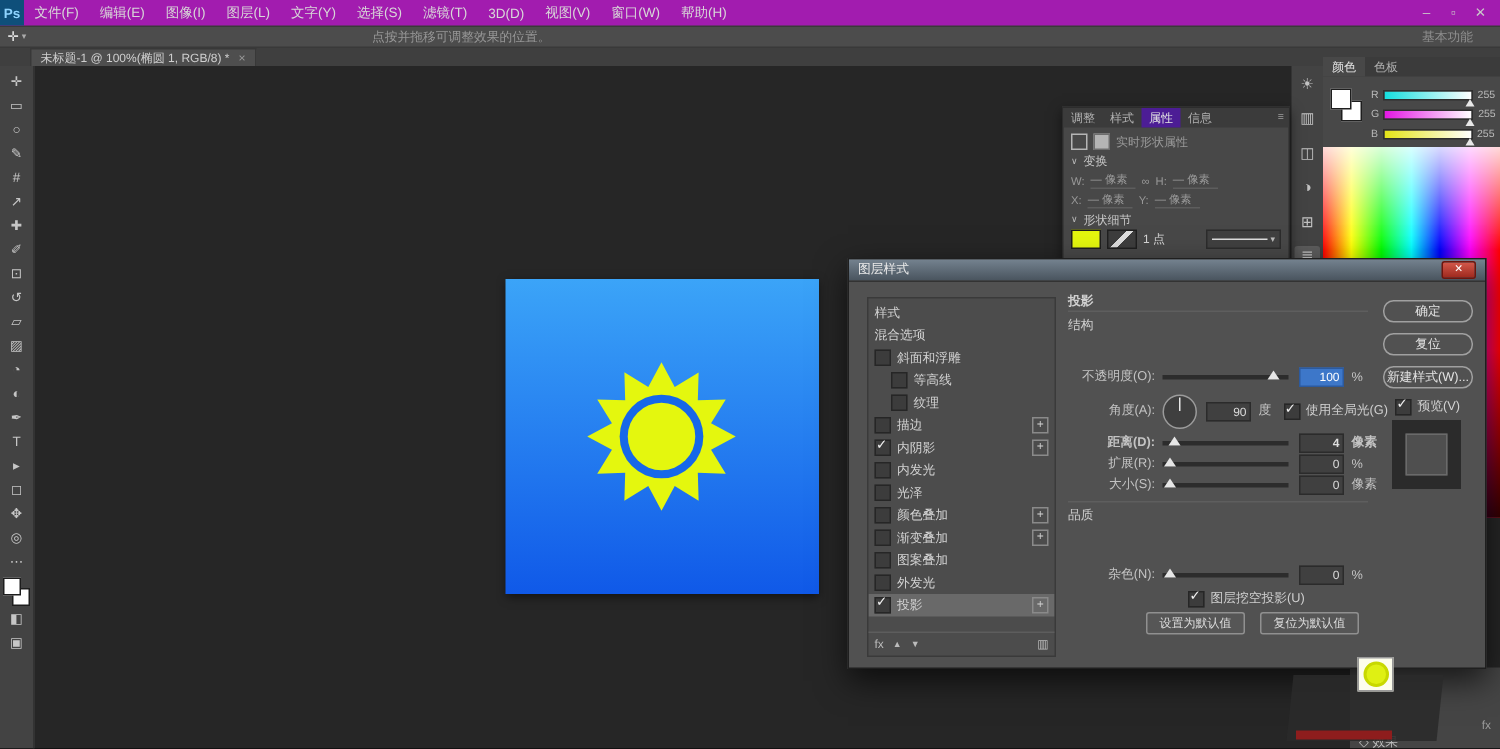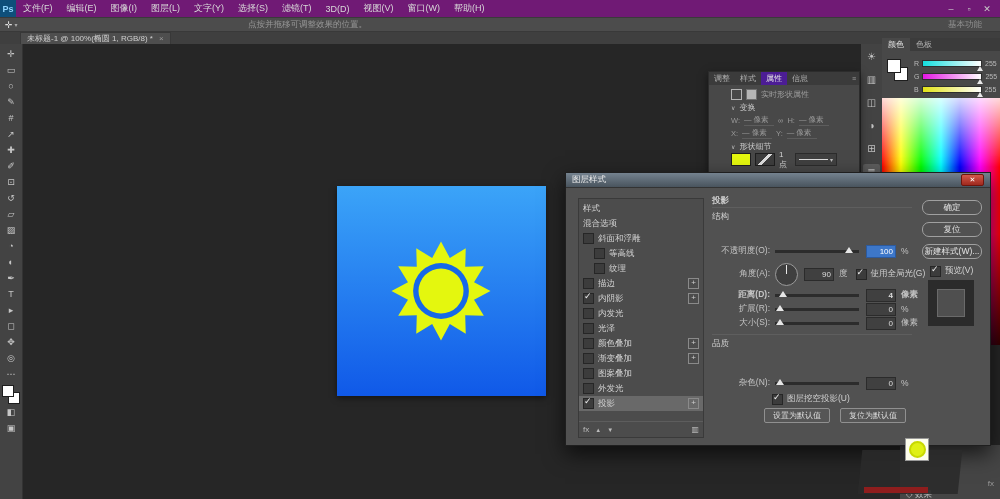--- a/index.html
+++ b/index.html
@@ -1,19 +1,19 @@
 <!DOCTYPE html>
 <html><head>
 <meta charset="utf-8">
 <style>
   html,body{margin:0;padding:0;background:#000;}
   #app{position:relative;width:1000px;height:499px;background:#262626;overflow:hidden;
        font-family:"Liberation Sans","DejaVu Sans",sans-serif;color:#d4d4d4;cursor:default;}
   
-  .menubar{position:absolute;left:0;top:0;width:1000px;height:17px;background:#701a75;
+  .menubar{position:absolute;left:0;top:0;width:1000px;height:17px;background:#a21caf;
            border-bottom:1px solid #3a3a3a;display:flex;align-items:center;z-index:2;}
   .ps-logo{width:16px;height:17px;background:#0e4f7a;color:#8fd4ff;font-size:9px;font-weight:bold;
            display:flex;align-items:center;justify-content:center;}
   .menu-item{font-size:9px;color:#d8d8d8;padding:0 7px;}
   .win-controls{margin-left:auto;display:flex;padding-right:4px;}
   .win-btn{width:18px;text-align:center;font-size:9px;color:#c9c9c9;}
   
   .optionsbar{position:absolute;left:0;top:18px;width:1000px;height:13px;background:#4c4c4c;
               border-bottom:1px solid #393939;display:flex;align-items:center;font-size:8.5px;z-index:2;}
   .opt-tool{margin-left:5px;font-size:9px;color:#ddd;}
@@ -38,21 +38,21 @@
   .artwork{position:absolute;left:314px;top:142px;width:209px;height:210px;
            background:linear-gradient(#3ba4f8,#1059e8);box-shadow:0 2px 6px rgba(0,0,0,.5);}
   .sun{position:absolute;left:50px;top:51px;width:108px;height:108px;}
   
   .props{position:absolute;left:708px;top:71px;width:150px;height:100px;background:#484848;
          border:1px solid #2c2c2c;box-shadow:0 3px 8px rgba(0,0,0,.5);z-index:3;}
   .pp-tabs{height:13px;background:#3b3b3b;display:flex;align-items:stretch;font-size:8px;}
   .pp-tab{padding:0 5px;display:flex;align-items:center;color:#b0b0b0;}
   .pp-tab.active{background:#4c1d95;color:#e3e3e3;}
   .pp-menu{margin-left:auto;color:#9f9f9f;font-size:7px;display:flex;align-items:center;gap:3px;padding-right:3px;}
-  .pp-body{padding:3px 22px;font-size:8px;}
+  .pp-body{padding:3px 5px;font-size:8px;}
   .pp-row{display:flex;align-items:center;gap:4px;height:13px;}
   .pp-ic1{width:9px;height:9px;border:1px solid #b5b5b5;flex:none;}
   .pp-ic2{width:9px;height:9px;background:#b5b5b5;border:1px solid #6e6e6e;flex:none;}
   .pp-sub{color:#9a9a9a;}
   .pp-sec{color:#c5c5c5;}
   .pp-dim{color:#989898;font-size:7.5px;}
   .pp-field{color:#9c9c9c;font-size:7.5px;border-bottom:1px solid #5d5d5d;min-width:30px;}
   .fill-swatch{width:18px;height:11px;background:#e4f70e;border:1px solid #1f1f1f;flex:none;}
   .stroke-swatch{width:18px;height:11px;border:1px solid #1f1f1f;flex:none;
     background:linear-gradient(135deg,#3d3d3d 42%,#ddd 42%,#ddd 58%,#3d3d3d 58%);}
@@ -533,21 +533,21 @@
           <span>品质</span>
         </div>
         <div class="row" style="top:182px;">
           <span class="lbl">杂色(N):</span>
           <span class="track">
               <span class="handle" style="left:1px;"></span>
             </span>
           <span class="val">0</span>
           <span class="unit">%</span>
         </div>
-        <div class="row" style="top:198px;left:60px;">
+        <div class="row" style="top:198px;left:80px;">
           <span class="cbrow">
             <span class="cb checked"></span>
             <span>图层挖空投影(U)</span>
           </span>
         </div>
         <div class="row" style="top:214px;left:52px;gap:10px;">
           <span class="mini-btn">设置为默认值</span>
           <span class="mini-btn">复位为默认值</span>
         </div>
       </div>

